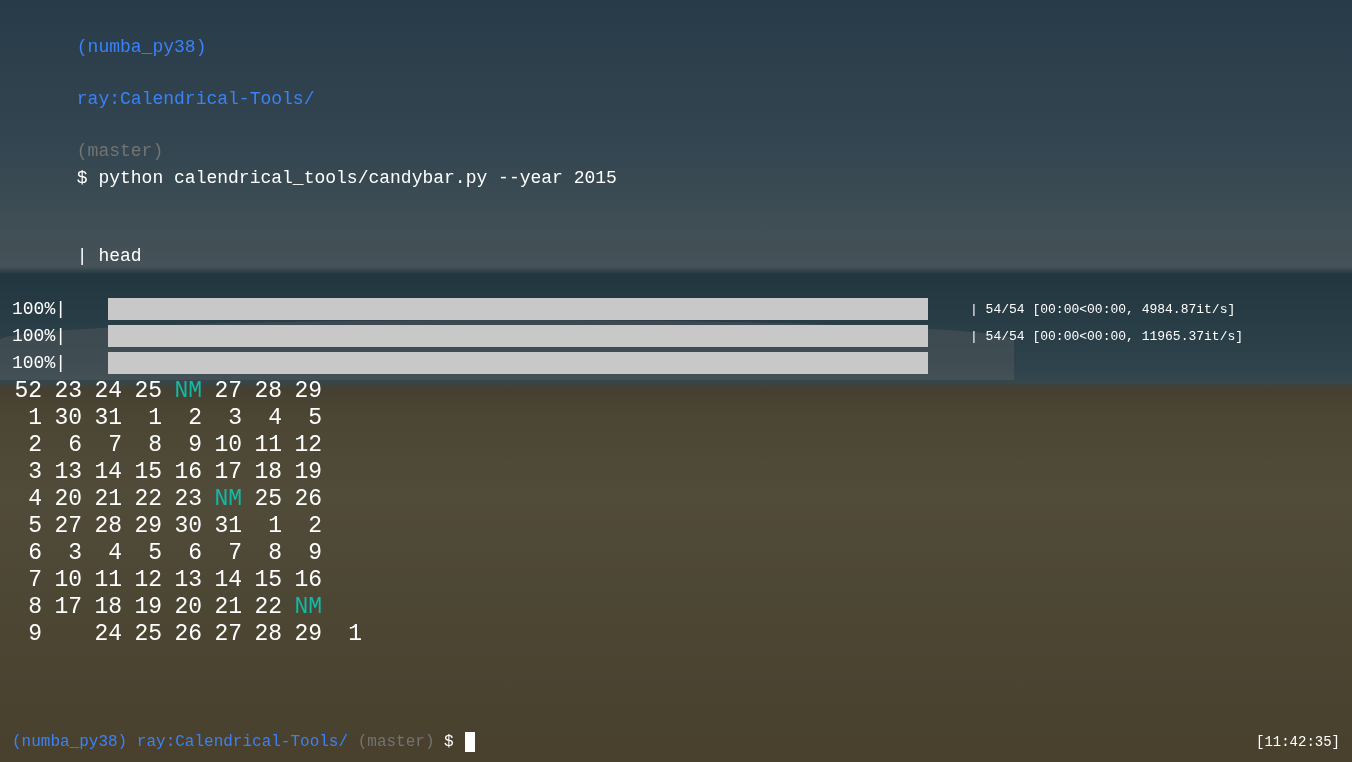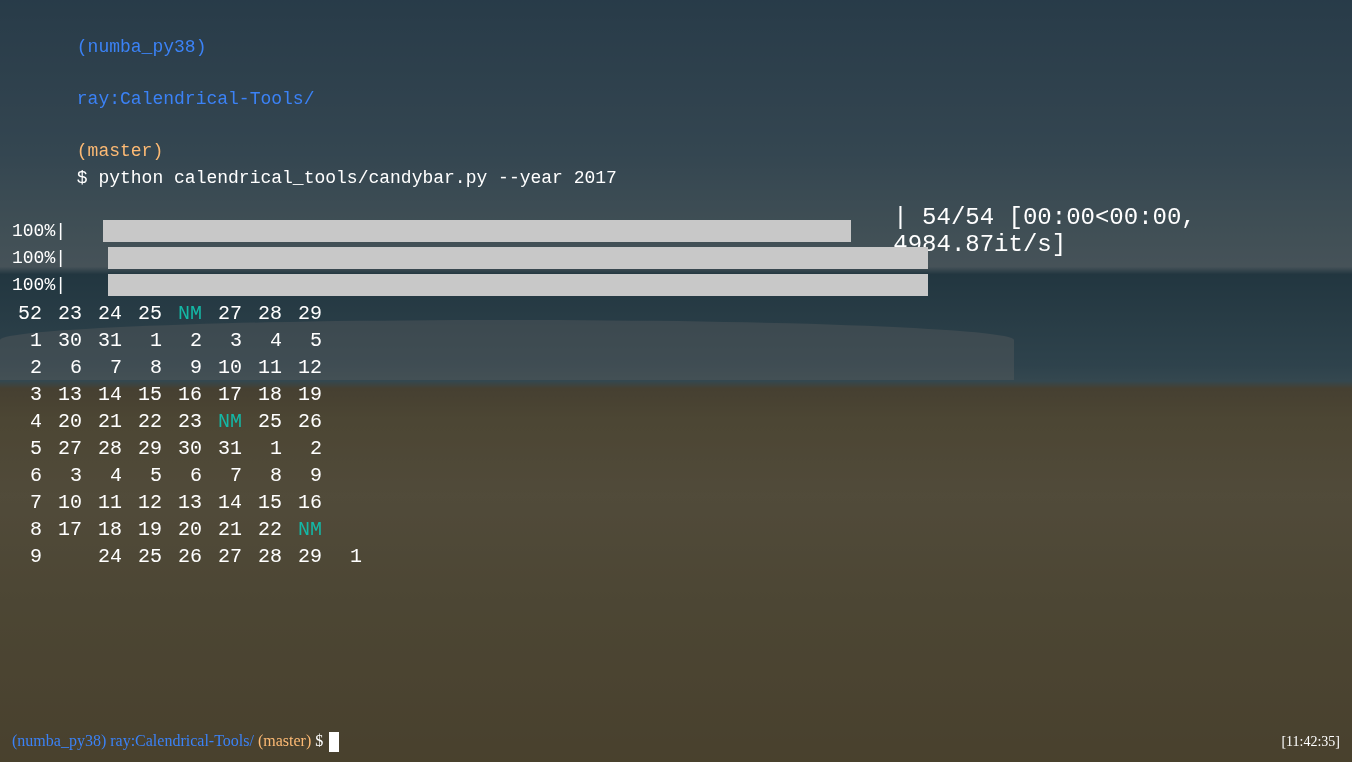--- a/index.html
+++ b/index.html
@@ -71,21 +71,21 @@
     }
 
     .line {
       line-height: 1.45;
       white-space: pre;
       font-size: 18px;
     }
 
     
     .cyan { color: #3b82f6; }
-    .yellow { color: #fdba74; }
+    .yellow { color: #737373; }
     .white { color: #ffffff; }
 
     
     .progress-line {
       display: flex;
       align-items: center;
       height: 26px;
       margin: 1px 0;
       gap: 40px;
     }
@@ -106,26 +106,26 @@
     }
 
     .progress-bar-fill {
       height: 100%;
       background: #c8c8c8;
       width: 100%;
     }
 
     .progress-stats {
       color: #ffffff;
-      font-size: 24px;
+      font-size: 13px;
     }
 
     
     .cal-table {
-      font-size: 20px;
+      font-size: 23px;
       color: #ffffff;
       margin-top: 2px;
     }
 
     .cal-row {
       display: flex;
       align-items: center;
       line-height: 1.45;
       height: 27px;
     }
@@ -153,21 +153,20 @@
 
     
     .bottom-prompt {
       position: absolute;
       bottom: 10px;
       left: 12px;
       right: 12px;
       display: flex;
       justify-content: space-between;
       align-items: center;
-      font-family: Liberation Serif, serif;
     }
 
     .cursor-block {
       display: inline-block;
       width: 10px;
       height: 20px;
       background: #ffffff;
       vertical-align: middle;
       margin-left: 2px;
       animation: blink 1s step-end infinite;
@@ -191,37 +190,41 @@
 
 <div class="terminal">
   <div class="terminal-content">
 
     <div class="line">
       <span class="cyan">(numba_py38)</span>
       <span class="white"> </span>
       <span class="cyan">ray:</span><span class="cyan">Calendrical-Tools/</span>
       <span class="white"> </span>
       <span class="yellow">(master)</span>
-      <span class="white">$ python calendrical_tools/candybar.py --year 2017</span>
-    </div>
-
+      <span class="white">$ python calendrical_tools/candybar.py --year 2015</span>
+    </div>
+
+    <div class="line">
+      <span class="white">| head</span>
+    </div>
 
     <div class="progress-line">
       <span class="progress-pct">100%|</span>
       <div class="progress-bar-container">
         <div class="progress-bar-fill"></div>
       </div>
       <span class="progress-stats">| 54/54 [00:00&lt;00:00, 4984.87it/s]</span>
     </div>
 
     <div class="progress-line">
       <span class="progress-pct">100%|</span>
       <div class="progress-bar-container">
         <div class="progress-bar-fill"></div>
       </div>
+      <span class="progress-stats">| 54/54 [00:00&lt;00:00, 11965.37it/s]</span>
     </div>
 
     <div class="progress-line">
       <span class="progress-pct">100%|</span>
       <div class="progress-bar-container">
         <div class="progress-bar-fill"></div>
       </div>
     </div>
 
     <div class="cal-table">

